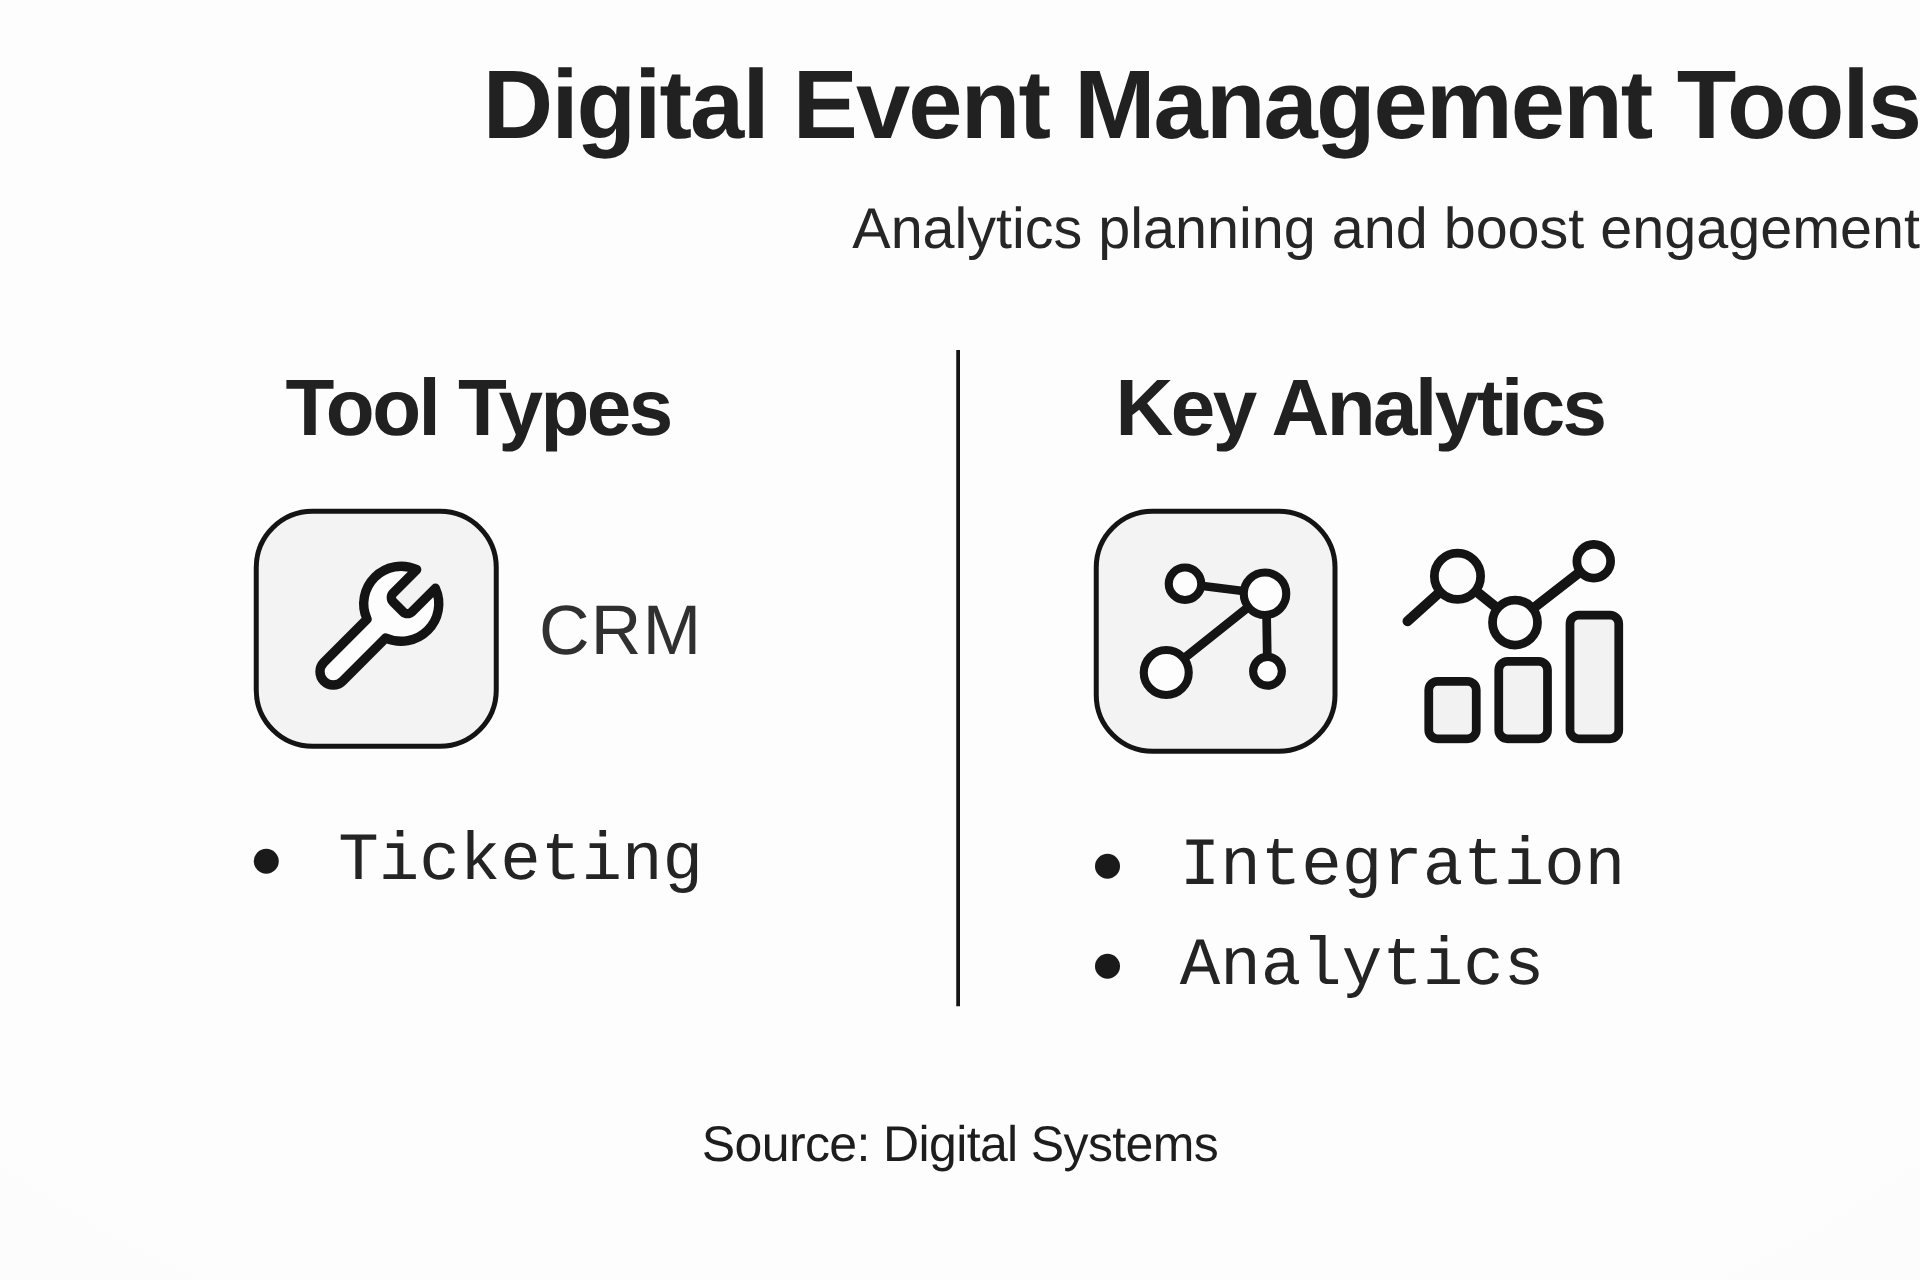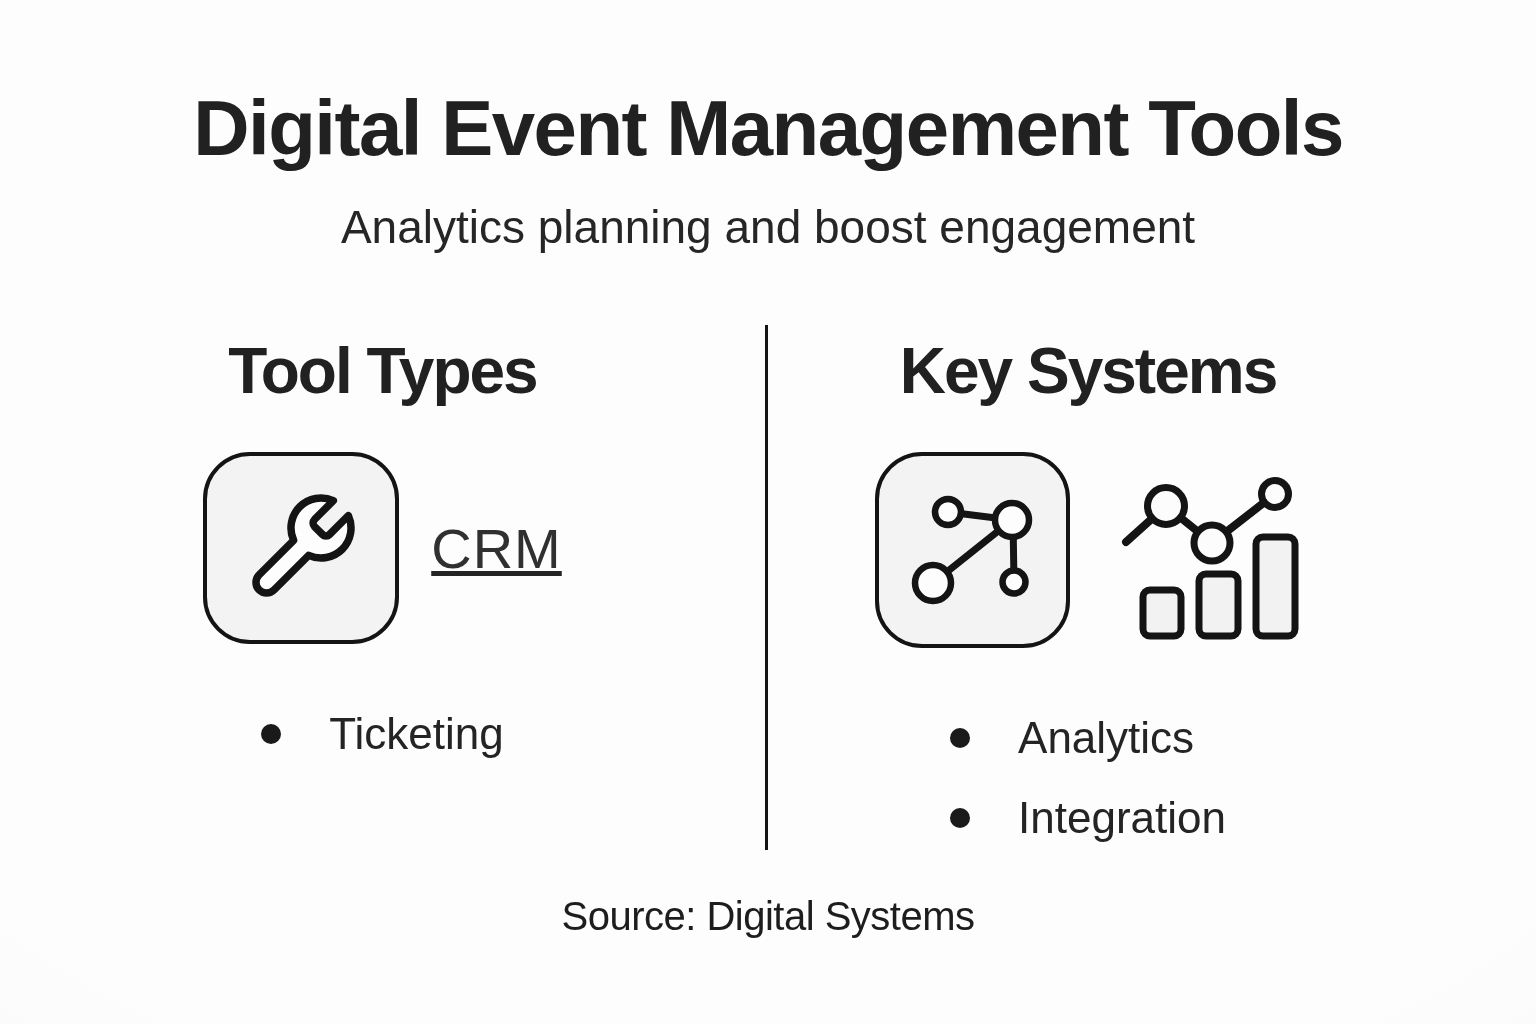--- a/index.html
+++ b/index.html
@@ -8,21 +8,21 @@
     font-family: "Liberation Sans", sans-serif;
     color: #242424;
     overflow: hidden;
   }
   .canvas {
     position: relative;
     width: 1536px;
     height: 1024px;
     background: radial-gradient(120% 120% at 50% 45%, #fdfdfd 55%, #f4f4f4 100%);
   }
-  header { text-align: center; padding-top: 85px; }
+  header { text-align: right; padding-top: 40px; }
   h1 {
     font-size: 78px;
     font-weight: 700;
     line-height: 86px;
     letter-spacing: -1.5px;
     color: #212121;
   }
   .subtitle {
     margin-top: 29px;
     font-size: 46px;
@@ -55,21 +55,21 @@
     font-weight: 700;
     line-height: 74px;
     letter-spacing: -2px;
     color: #212121;
   }
   .icon-row {
     margin-top: 44px;
     display: flex;
     align-items: center;
   }
-  .icon-row-left  { gap: 32px; text-decoration: underline; }
+  .icon-row-left  { gap: 32px; }
   .icon-row-right { gap: 46px; }
   .icon-box {
     border: 4px solid #141414;
     border-radius: 47px;
     background: #f3f3f3;
     display: flex;
     align-items: center;
     justify-content: center;
   }
   .box-wrench  { width: 196px; height: 192px; }
@@ -82,22 +82,23 @@
   }
   ul.bullets {
     list-style: none;
     margin-top: 50px;
   }
   ul.bullets li {
     display: flex;
     align-items: center;
     gap: 48px;
     height: 80px;
-    font-size: 44px;
+    font-size: 54px;
     color: #242424;
+    font-family: Liberation Mono, monospace;
   }
   ul.bullets li .dot {
     flex: none;
     width: 20px;
     height: 20px;
     border-radius: 50%;
     background: #1a1a1a;
   }
   .source {
     position: absolute;
@@ -137,21 +138,21 @@
         <li>
           <span class="dot"></span>
           <span>Ticketing</span>
         </li>
       </ul>
     </section>
 
     <div class="divider"></div>
 
     <section class="col col-right">
-      <h2>Key Systems</h2>
+      <h2>Key Analytics</h2>
 
       <div class="icon-row icon-row-right">
         <div class="icon-box box-network">
           <svg width="122" height="110" viewBox="0 0 122 110">
             <g stroke="#141414" stroke-width="7" stroke-linecap="round">
               <line x1="37" y1="17" x2="101" y2="25"></line>
               <line x1="101" y1="25" x2="22" y2="88"></line>
               <line x1="102" y1="25" x2="103" y2="87"></line>
             </g>
             <g fill="#fdfdfd" stroke="#141414" stroke-width="6.5">
@@ -173,25 +174,25 @@
             <rect x="27" y="130" width="38" height="46" rx="7"></rect>
             <rect x="83" y="114" width="39" height="62" rx="7"></rect>
             <rect x="140" y="77" width="39" height="99" rx="7"></rect>
           </g>
         </svg>
       </div>
 
       <ul class="bullets">
         <li>
           <span class="dot"></span>
-          <span>Analytics</span>
+          <span>Integration</span>
         </li>
         <li>
           <span class="dot"></span>
-          <span>Integration</span>
+          <span>Analytics</span>
         </li>
       </ul>
     </section>
 
   </div>
 
   <div class="source">Source: Digital Systems</div>
 
 </div>
 

